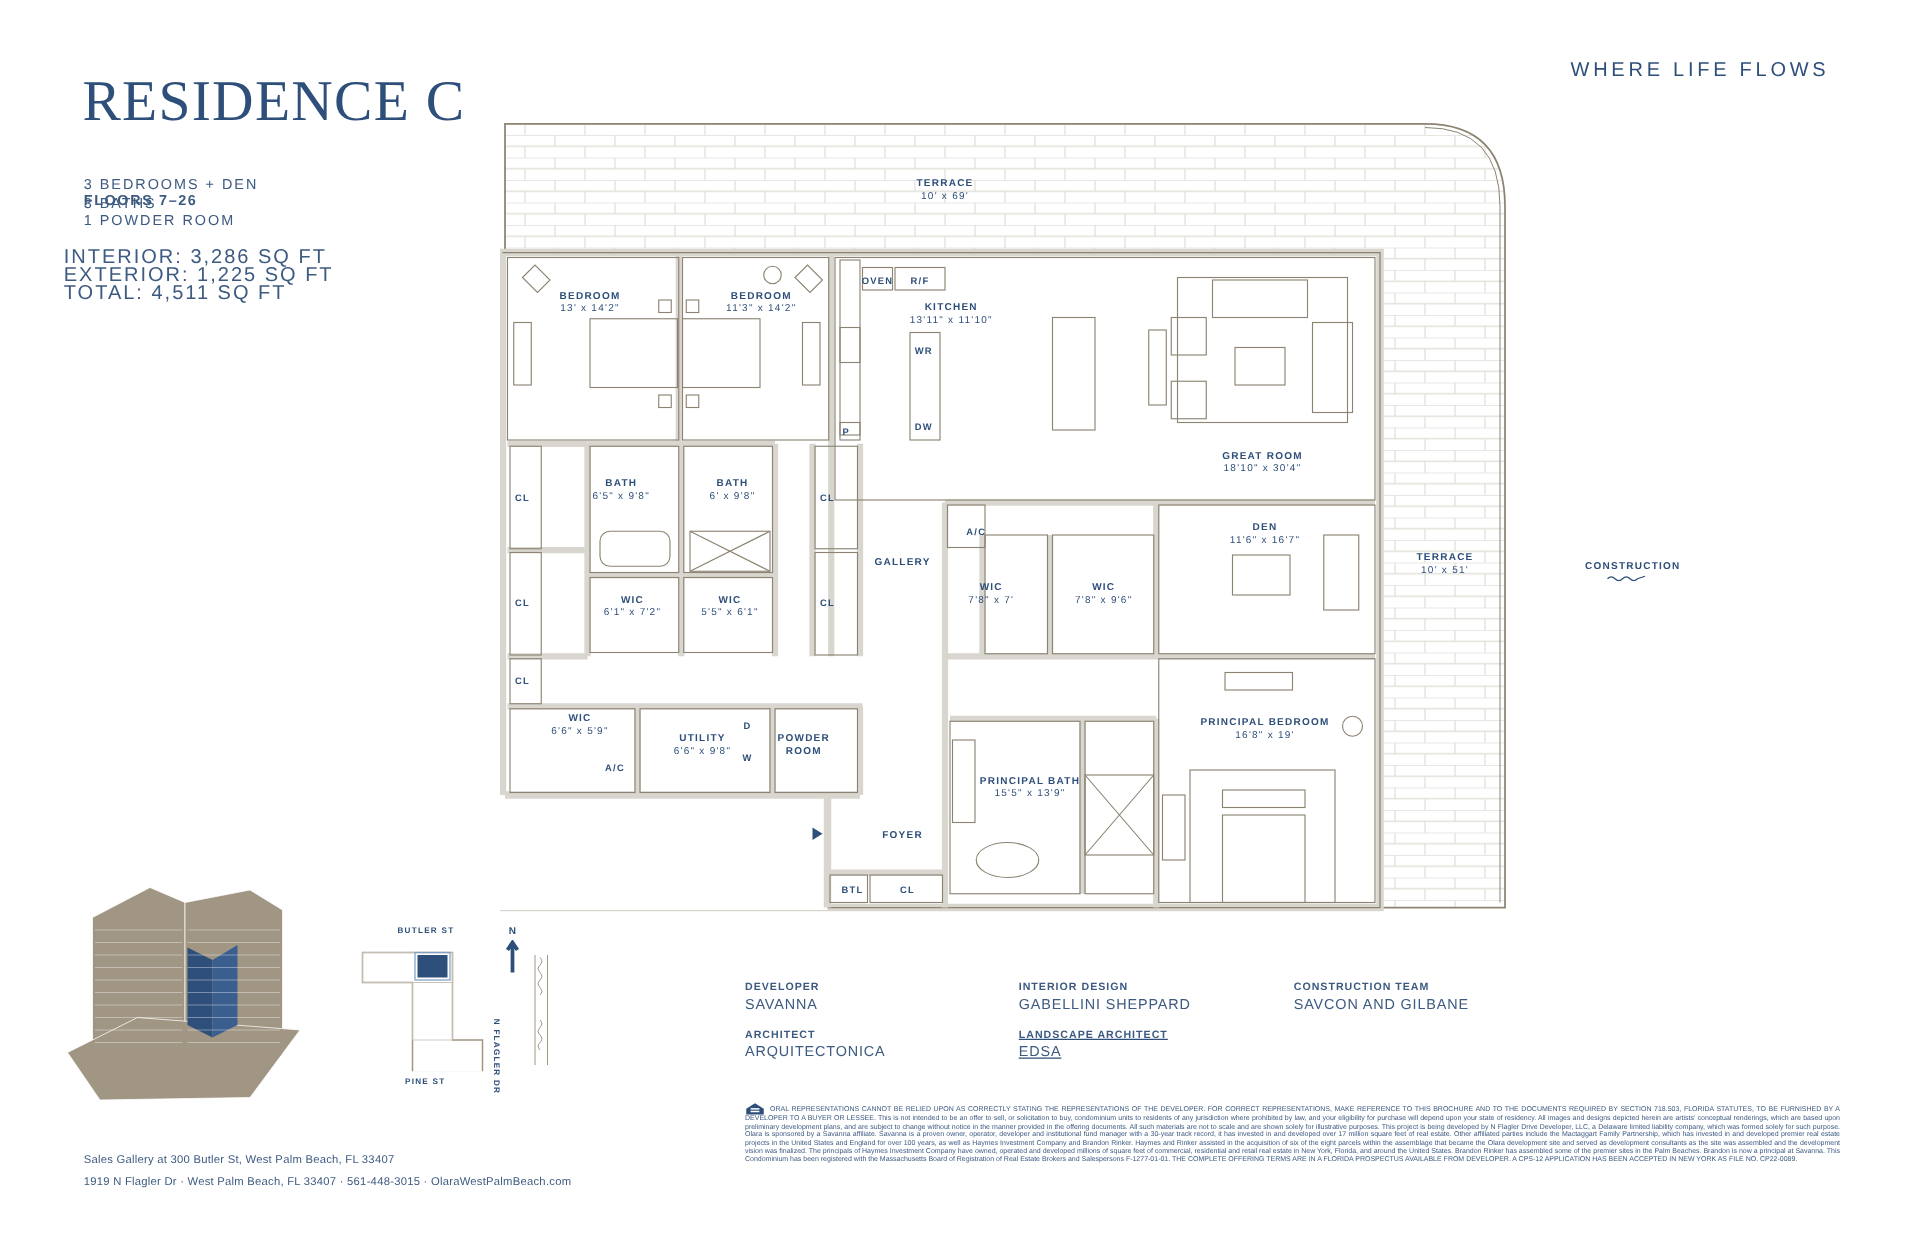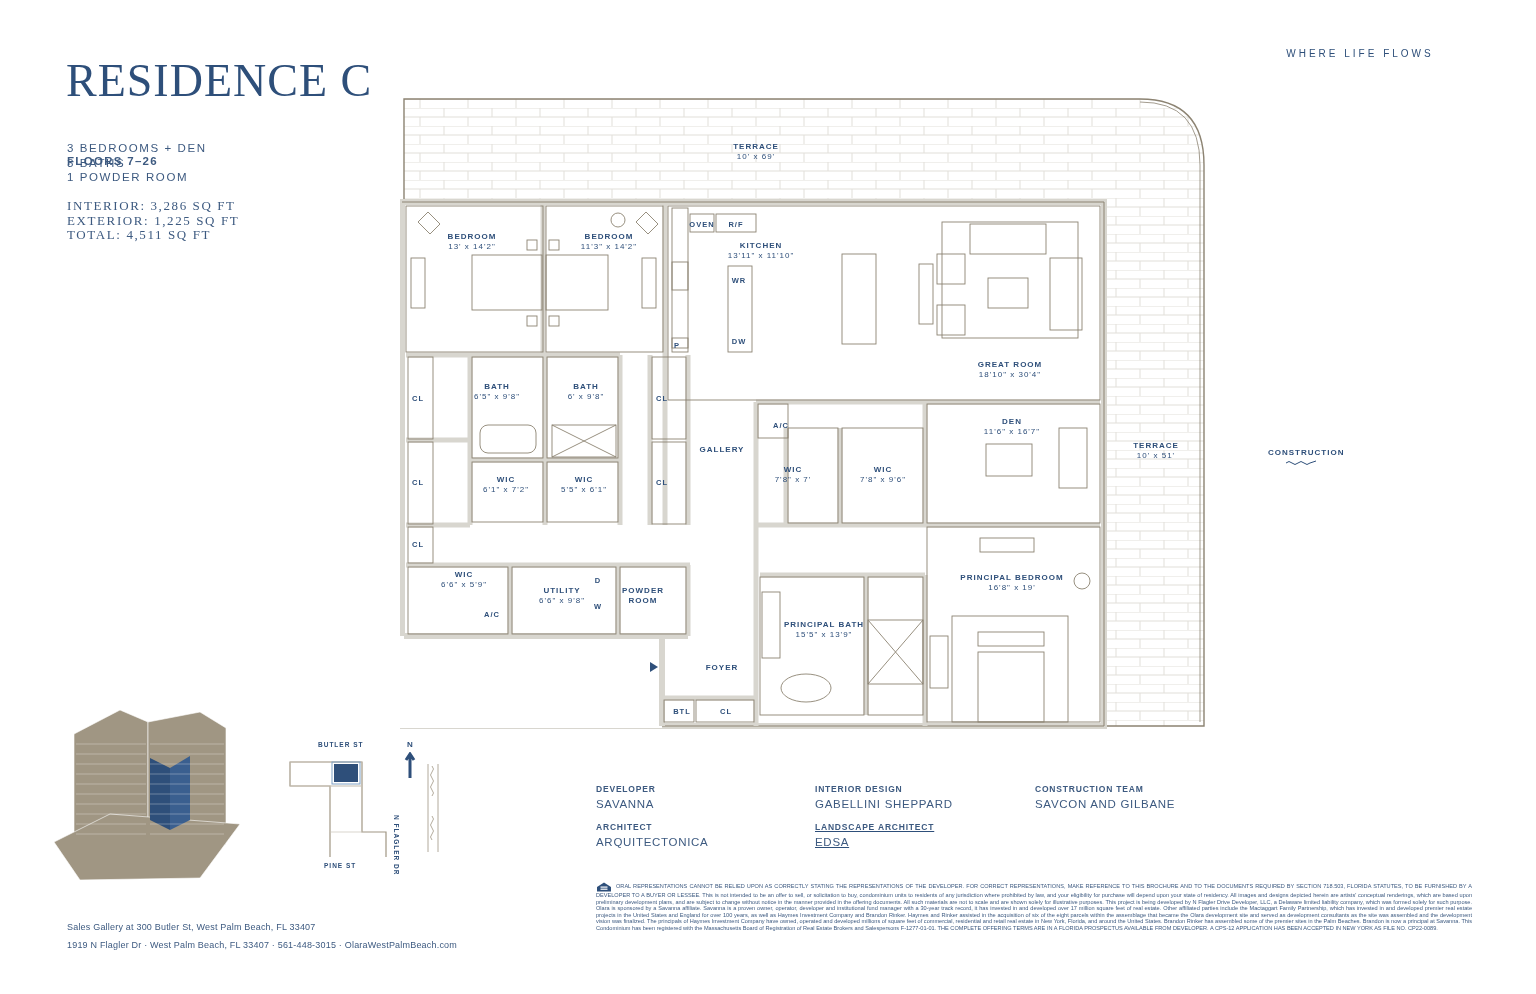--- a/index.html
+++ b/index.html
@@ -4,25 +4,25 @@
 <style>
   html, body { margin: 0; padding: 0; background: #ffffff; }
   body { width: 1536px; height: 994px; position: relative; overflow: hidden;
          font-family: "Liberation Sans", "DejaVu Sans", sans-serif; color: #2e4f7a; }
   .abs { position: absolute; }
   .title { left: 66px; top: 54px; font-family: "Liberation Serif", "DejaVu Serif", serif;
            font-size: 46px; letter-spacing: 1px; color: #2e4f7a; font-weight: 400; }
   .floors { left: 67px; top: 124px; font-size: 11.5px; font-weight: 700; letter-spacing: 1.3px; color: #3d5a80; margin-top: 31px; }
   .specs { left: 67px; top: 141px; font-size: 11.5px; letter-spacing: 1.6px; line-height: 14.5px; color: #3d5a80; }
   .specs div { white-space: nowrap; }
-  .areas { left: 67px; top: 199px; font-size: 13px; letter-spacing: 1.6px; line-height: 14.5px; color: #3d5a80; font-family: Liberation Serif, serif; }
+  .areas { left: 51px; top: 199px; font-size: 16px; letter-spacing: 1.6px; line-height: 14.5px; color: #3d5a80; }
   .logo { left: 1248px; top: 38px; width: 224px; text-align: center; }
   .logo-word { font-family: "Liberation Serif", "DejaVu Serif", serif; font-size: 56px; letter-spacing: 10px;
                color: #2e4f7a; line-height: 60px; font-weight: 400; }
-  .logo-tag { font-size: 10px; letter-spacing: 3px; color: #2e4f7a; margin-top: 10px; }
+  .logo-tag { font-size: 16px; letter-spacing: 3px; color: #2e4f7a; margin-top: 10px; }
   .plan { left: 400px; top: 96px; }
   .credits { left: 596px; top: 784px; width: 900px; height: 80px; }
   .credit { position: absolute; }
   .credit .lbl { font-size: 8.5px; font-weight: 700; letter-spacing: 0.8px; color: #3d5a80; }
   .credit .val { font-size: 11.5px; letter-spacing: 0.7px; color: #3d5a80; margin-top: 3px; line-height: 14px; }
   .disclaimer { left: 596px; top: 882px; width: 876px; font-size: 5.6px; line-height: 6.6px; color: #3d5a80; text-align: justify; }
   .disclaimer .house { display: inline-block; width: 16px; height: 10px; vertical-align: middle; margin-right: 4px; }
   .addr1 { left: 67px; top: 922px; font-size: 9px; color: #3d5a80; letter-spacing: 0.2px; }
   .addr2 { left: 67px; top: 940px; font-size: 9px; color: #3d5a80; letter-spacing: 0.2px; }
   .label-txt { font-family: "Liberation Sans", sans-serif; fill: #2e4f7a; }

